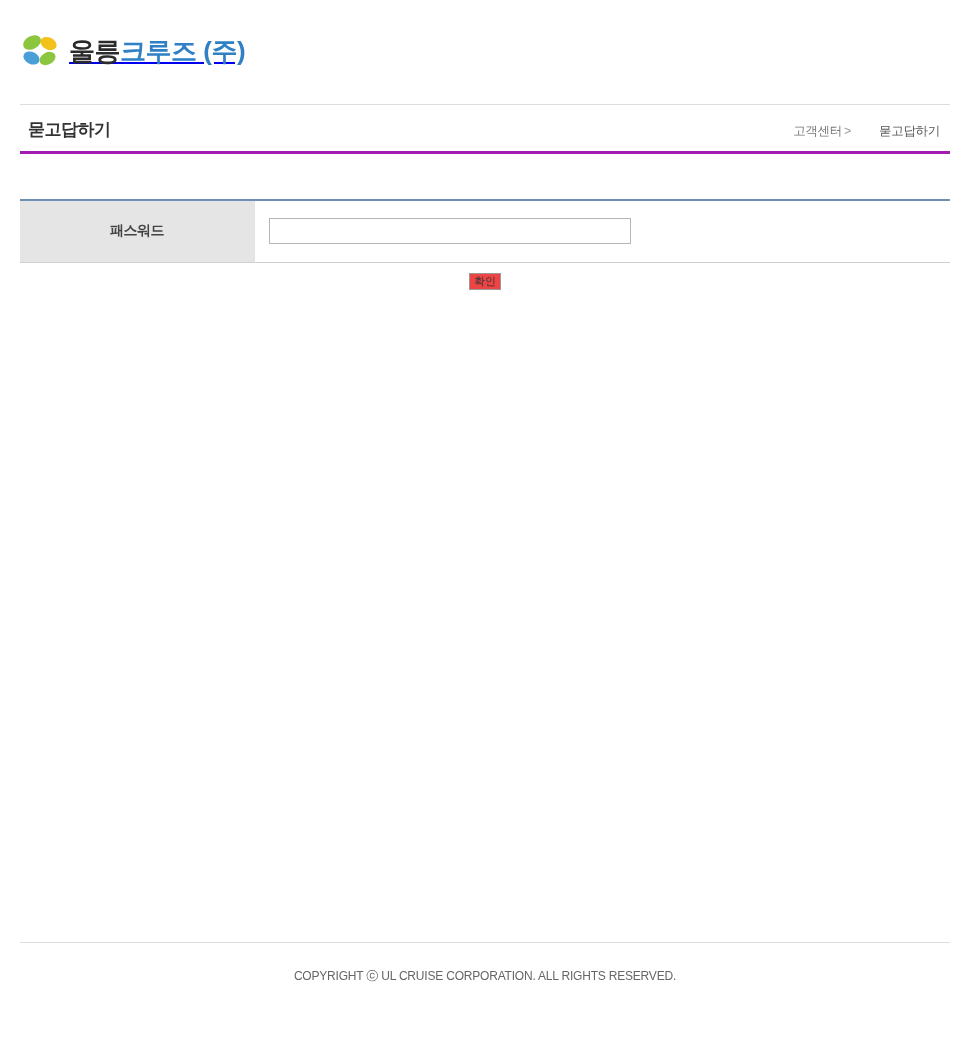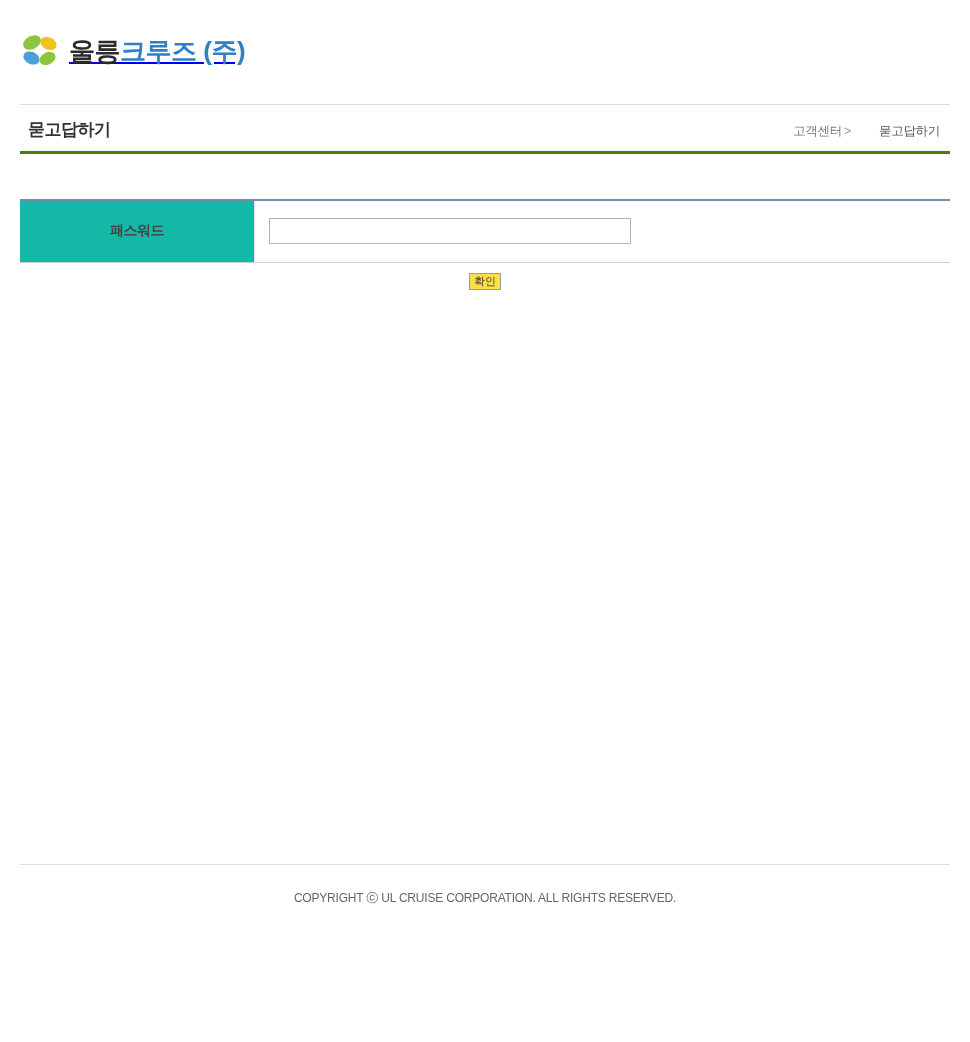--- a/index.html
+++ b/index.html
@@ -49,21 +49,21 @@
   .logo-text .t-blue { color: #2f80c4; }
   .logo-text .t-dark { color: #2b2b2b; }
 
   
   .titlebar {
     position: relative;
     width: 930px;
     margin: 0 20px;
     height: 50px;
     border-top: 1px solid #dddddd;
-    border-bottom: 3px solid #4d7c0f;
+    border-bottom: 3px solid #a21caf;
     box-sizing: border-box;
   }
   .titlebar .page-title {
     position: absolute;
     left: 8px;
     top: 13px;
     font-size: 17px;
     font-weight: bold;
     color: #333333;
     letter-spacing: -0.5px;
@@ -92,21 +92,21 @@
   .form-table {
     width: 930px;
     border-top: 2px solid #6f8fb4;
     border-bottom: 1px solid #cfcfcf;
     border-collapse: collapse;
     table-layout: fixed;
   }
   .form-table tr { height: 62px; }
   .form-table th {
     width: 232px;
-    background: #14b8a6;
+    background: #e5e5e5;
     border-right: 1px solid #e2e2e2;
     font-size: 14px;
     font-weight: bold;
     color: #444444;
     text-align: center;
     letter-spacing: -0.5px;
     margin-top: 16px;
   }
   .form-table td {
     padding-left: 14px;
@@ -131,33 +131,33 @@
     margin: 10px 20px 0 20px;
     text-align: center;
   }
   .btn-confirm {
     display: inline-block;
     min-width: 28px;
     height: 17px;
     line-height: 15px;
     padding: 0 4px;
     border: 1px solid #999999;
-    background: #fde047;
+    background: #ef4444;
     font-family: "Liberation Sans", sans-serif;
     font-size: 11px;
     color: #333333;
     cursor: pointer;
     vertical-align: top;
   }
 
   
   .footer {
     position: absolute;
     left: 0;
-    top: 864px;
+    top: 942px;
     width: 970px;
   }
   .footer-rule {
     width: 930px;
     margin: 0 20px;
     border-top: 1px solid #dedede;
     height: 0;
   }
   .copyright {
     width: 970px;

